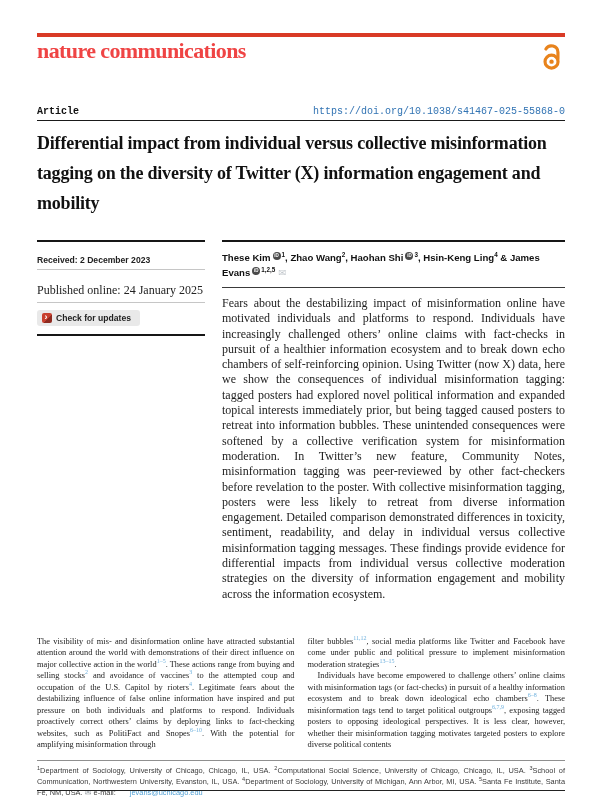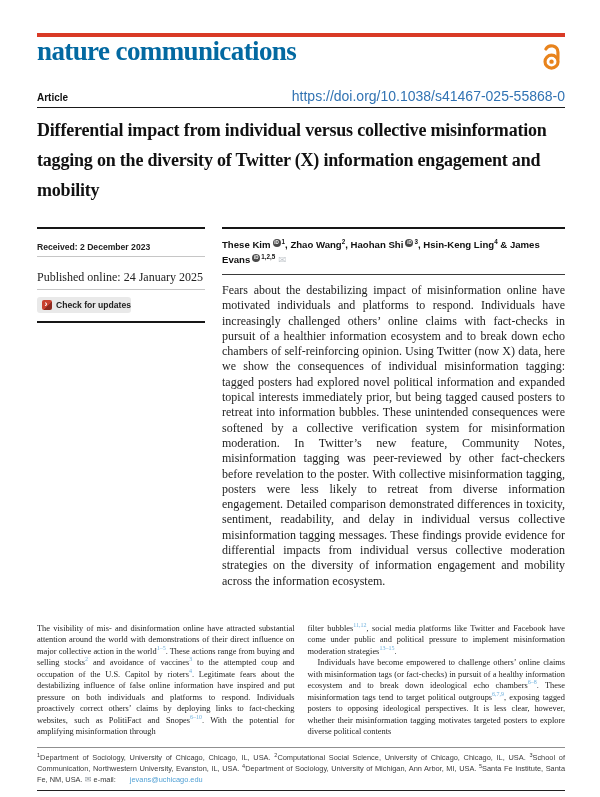--- a/index.html
+++ b/index.html
@@ -3,40 +3,40 @@
 <meta charset="utf-8">
 <style>
   html,body{margin:0;padding:0;background:#ffffff;}
   body{width:600px;height:797px;overflow:hidden;position:relative;
        font-family:"Liberation Sans",sans-serif;color:#1a1a1a;
        -webkit-font-smoothing:antialiased;}
   .page{padding:0 35px 0 37px;position:relative;}
 
   .brand-bar{margin-top:33px;height:4px;background:#d93a26;}
   .masthead{display:flex;justify-content:space-between;align-items:flex-start;margin-top:2px;}
-  .journal-name{font-family:"Liberation Serif",serif;font-weight:700;font-size:27px;
-                letter-spacing:-0.6px;color:#0369a1;line-height:24px;}
+  .journal-name{font-family:"Liberation Serif",serif;font-weight:700;font-size:22px;
+                letter-spacing:-0.6px;color:#ef4444;line-height:24px;}
   .oa-logo{margin-top:3px;}
 
-  .article-row{display:flex;justify-content:space-between;align-items:baseline;margin-top:12px;}
+  .article-row{display:flex;justify-content:space-between;align-items:baseline;margin-top:30px;font-family:Liberation Mono, monospace;}
   .article-label{font-size:10px;font-weight:700;color:#111;}
-  .doi-link{font-size:14px;color:#3173b3;text-decoration:none;}
+  .doi-link{font-size:10px;color:#3173b3;text-decoration:none;}
   .title-rule{border-top:1.5px solid #1a1a1a;margin-top:3px;}
 
   h1.article-title{font-family:"Liberation Serif",serif;font-weight:700;font-size:18px;
       line-height:30px;letter-spacing:-0.2px;color:#111;margin:7px 0 0 0;}
 
   .meta-grid{display:flex;gap:17px;margin-top:22px;}
   .dates-col{width:168px;flex:none;border-top:2px solid #161616;}
   .date-item{padding:5px 0 4px 0;border-bottom:1px solid #c6c6c6;font-size:8.6px;
              font-weight:700;color:#222;margin-top:8px;}
   .date-item.published{font-family:"Liberation Serif",serif;font-weight:400;font-size:12px;color:#222;}
   .check-row{padding:6px 0 7px 0;border-bottom:2px solid #161616;}
   .badge{display:inline-flex;align-items:center;gap:4px;background:#e9e9e9;border-radius:3px;
-         padding:3px 0 3px 5px;font-size:8.6px;font-weight:700;color:#222;cursor:pointer;}
+         padding:3px 9px 3px 5px;font-size:8.6px;font-weight:700;color:#222;cursor:pointer;}
   .cm-icon{width:10px;height:10px;border-radius:2px;flex:none;position:relative;
            background:linear-gradient(135deg,#c8402f 0%,#c8402f 55%,#8e2a20 55%,#8e2a20 100%);}
   .cm-icon::after{content:"›";position:absolute;left:2.5px;top:-1.5px;color:#fff;font-size:9px;font-weight:700;}
 
   .author-col{flex:1;border-top:2px solid #161616;}
   .authors{padding-top:8px;font-size:9.6px;font-weight:700;line-height:15px;color:#111;}
   .authors sup{font-size:6.3px;vertical-align:super;line-height:0;}
   .orcid{display:inline-block;width:8px;height:8px;border-radius:50%;background:#4a4a4a;
          color:#fff;font-size:4.5px;font-weight:700;line-height:8px;text-align:center;
          vertical-align:super;margin:0 1px 0 2px;}

